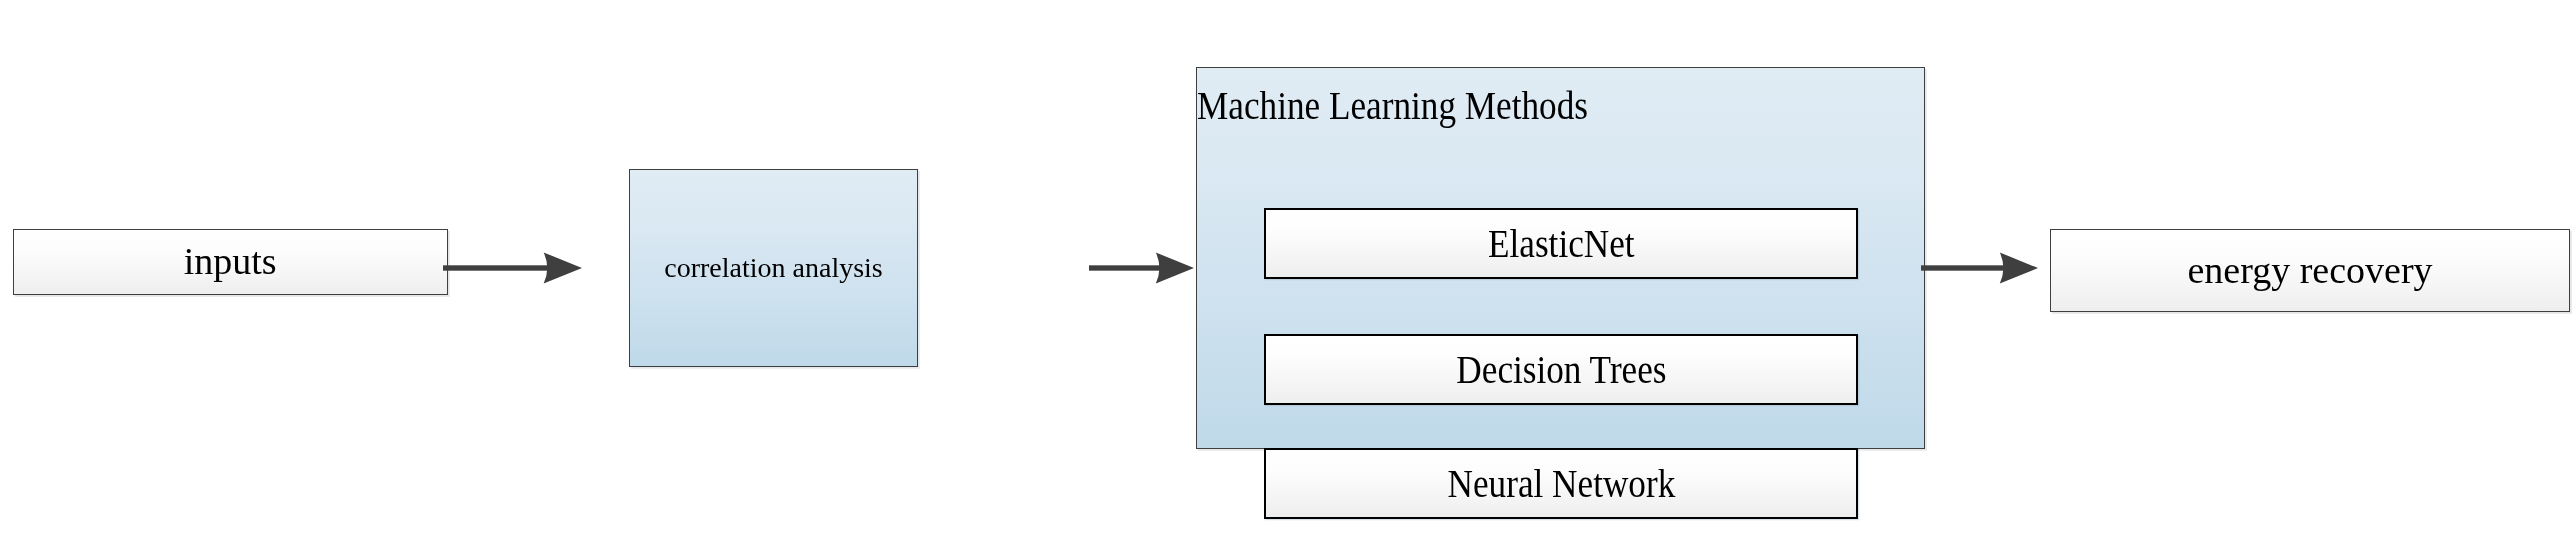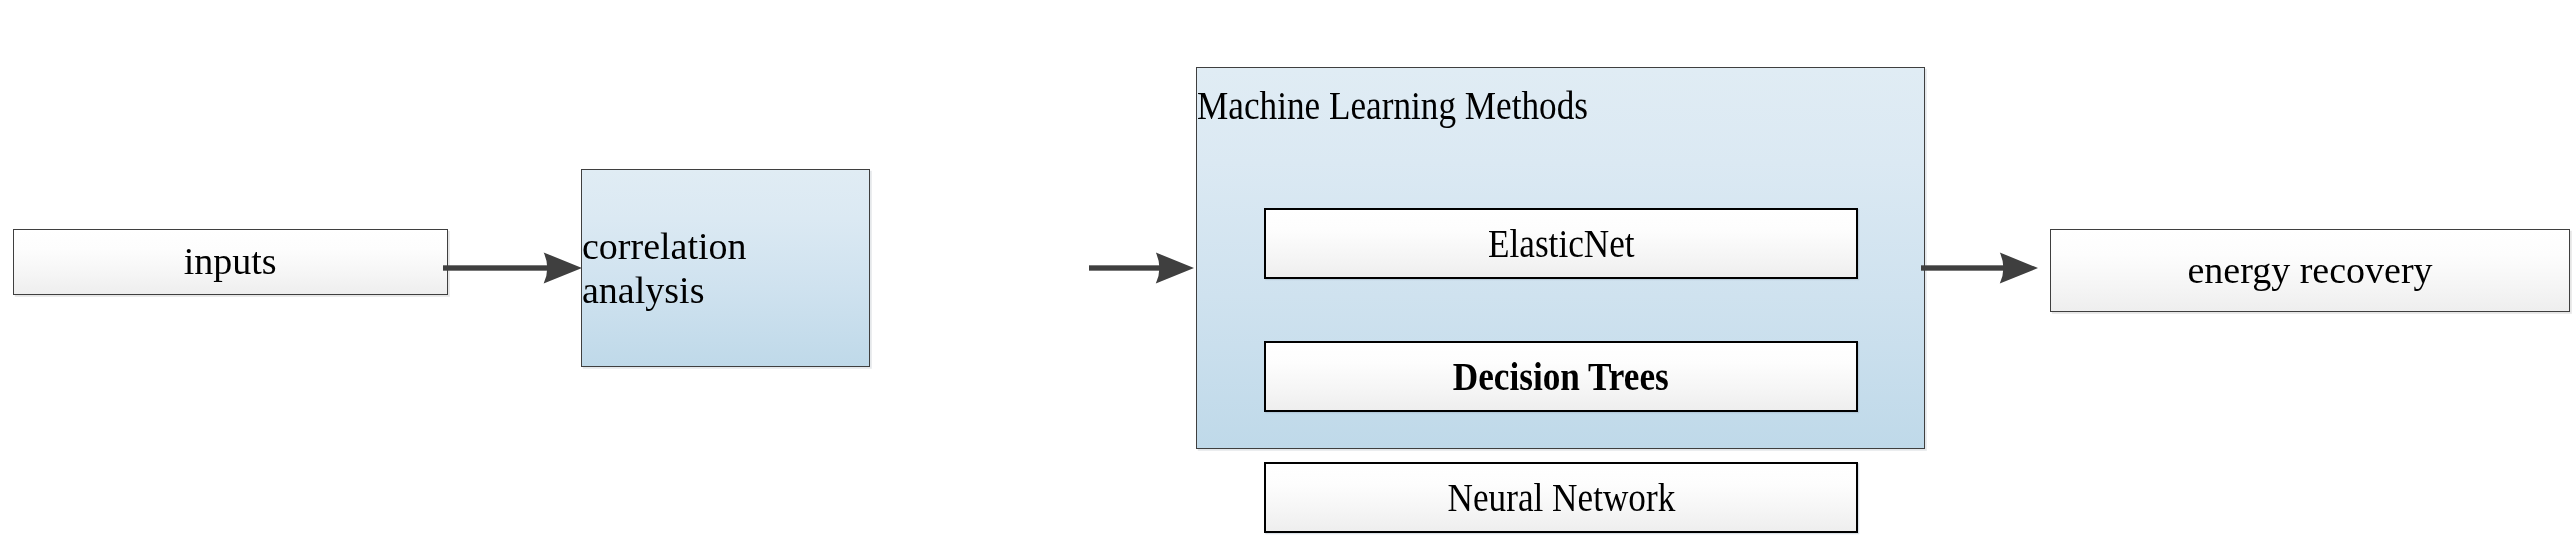--- a/index.html
+++ b/index.html
@@ -63,21 +63,21 @@
 
   
   .arrow {
     position: absolute;
     overflow: visible;
   }
   .arrow svg { display: block; }
 
   
   .t-inputs          { font-size: 38px; }
-  .t-correlation     { font-size: 38px; }
+  .t-correlation     { font-size: 28px; margin-left: 48px; }
   .t-energy          { font-size: 38px; }
   .t-grouptitle      { font-size: 40px; }
   .t-method          { font-size: 40px; }
 
   
   .condensed {
     font-family: "Liberation Serif", "DejaVu Serif", serif;
     transform: scaleX(0.88);
     transform-origin: center center;
   }
@@ -110,25 +110,25 @@
   </div>
 
   <div class="bluebox" style="left:1196px; top:19px; width:729px; height:382px;margin-top:48px;">
 
     <div class="group-title t-grouptitle condensed" style="left:0px; top:14.4px; transform-origin:left center;">Machine Learning Methods</div>
 
     <div class="node inner t-method condensed" style="left:67px; top:140px; width:594px; height:71px; transform:none;">
       <span class="condensed">ElasticNet</span>
     </div>
 
-    <div class="node inner t-method" style="left:67px; top:273px; width:594px; height:71px;font-weight:bold;">
+    <div class="node inner t-method" style="left:67px; top:266px; width:594px; height:71px;">
       <span class="condensed">Decision Trees</span>
     </div>
 
-    <div class="node inner t-method" style="left:67px; top:394px; width:594px; height:71px;">
+    <div class="node inner t-method" style="left:67px; top:380px; width:594px; height:71px;">
       <span class="condensed">Neural Network</span>
     </div>
 
   </div>
 
   <div class="arrow" style="left:1921px; top:250px; width:117px; height:36px;">
     <svg width="117" height="36" viewBox="0 0 196 60" xmlns="http://www.w3.org/2000/svg">
       <rect x="0" y="25.5" width="142" height="9" fill="#3f3f3f"></rect>
       <path d="M 132 4 Q 144 30 132 56 L 196 30 Z" fill="#3f3f3f"></path>
     </svg>

